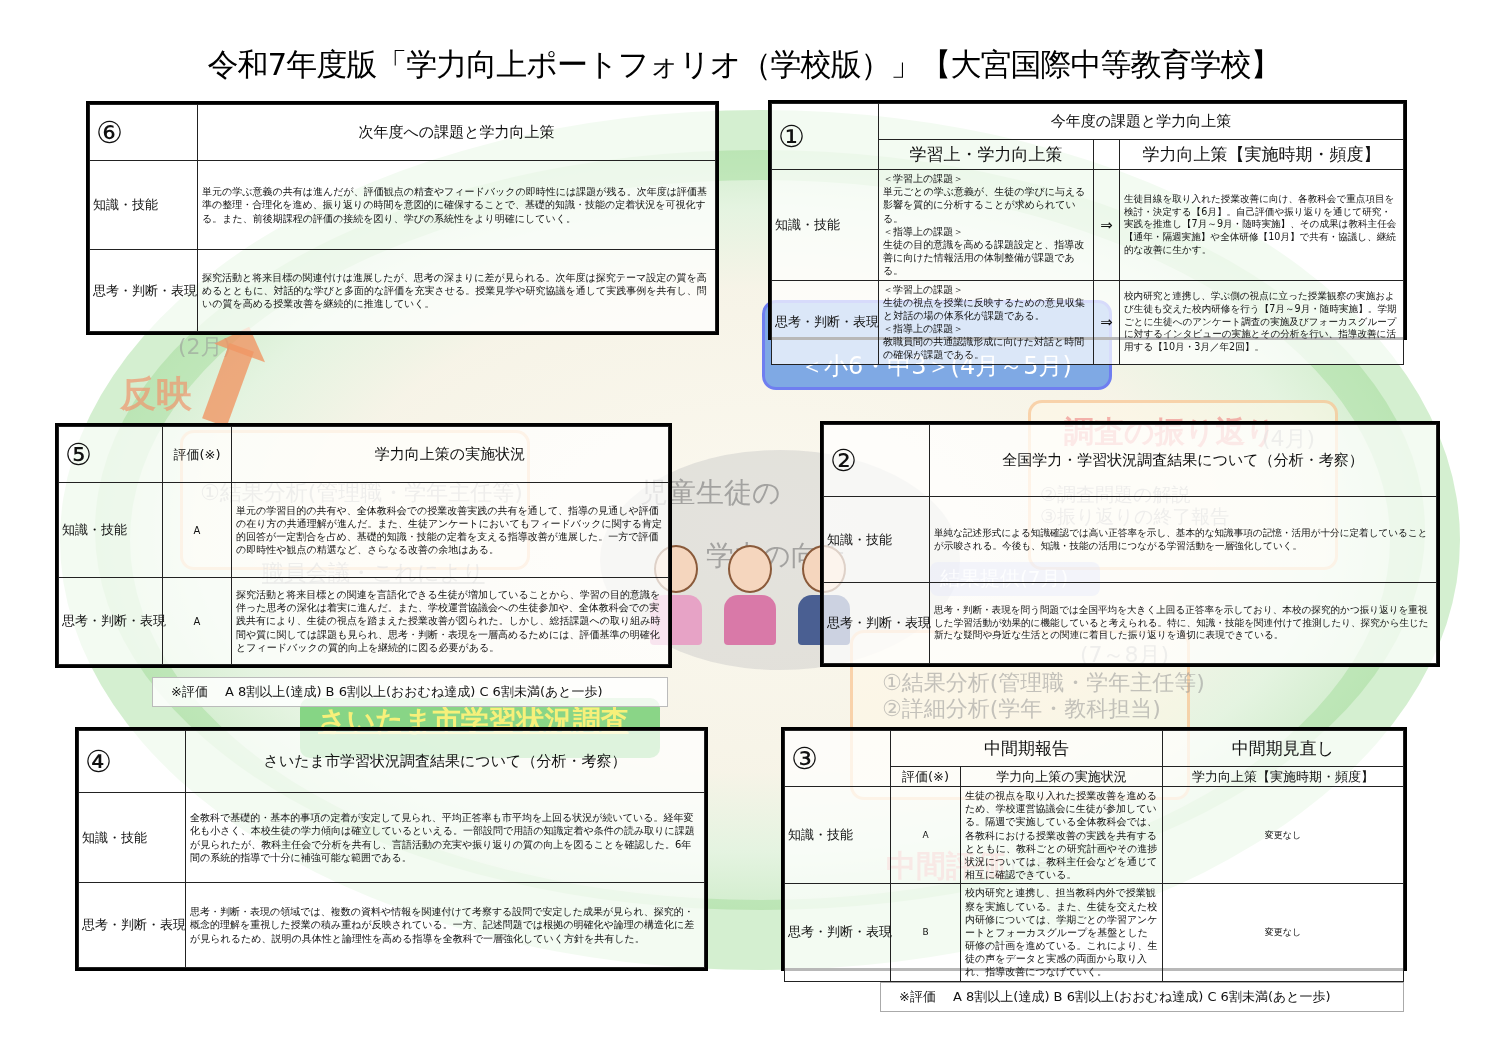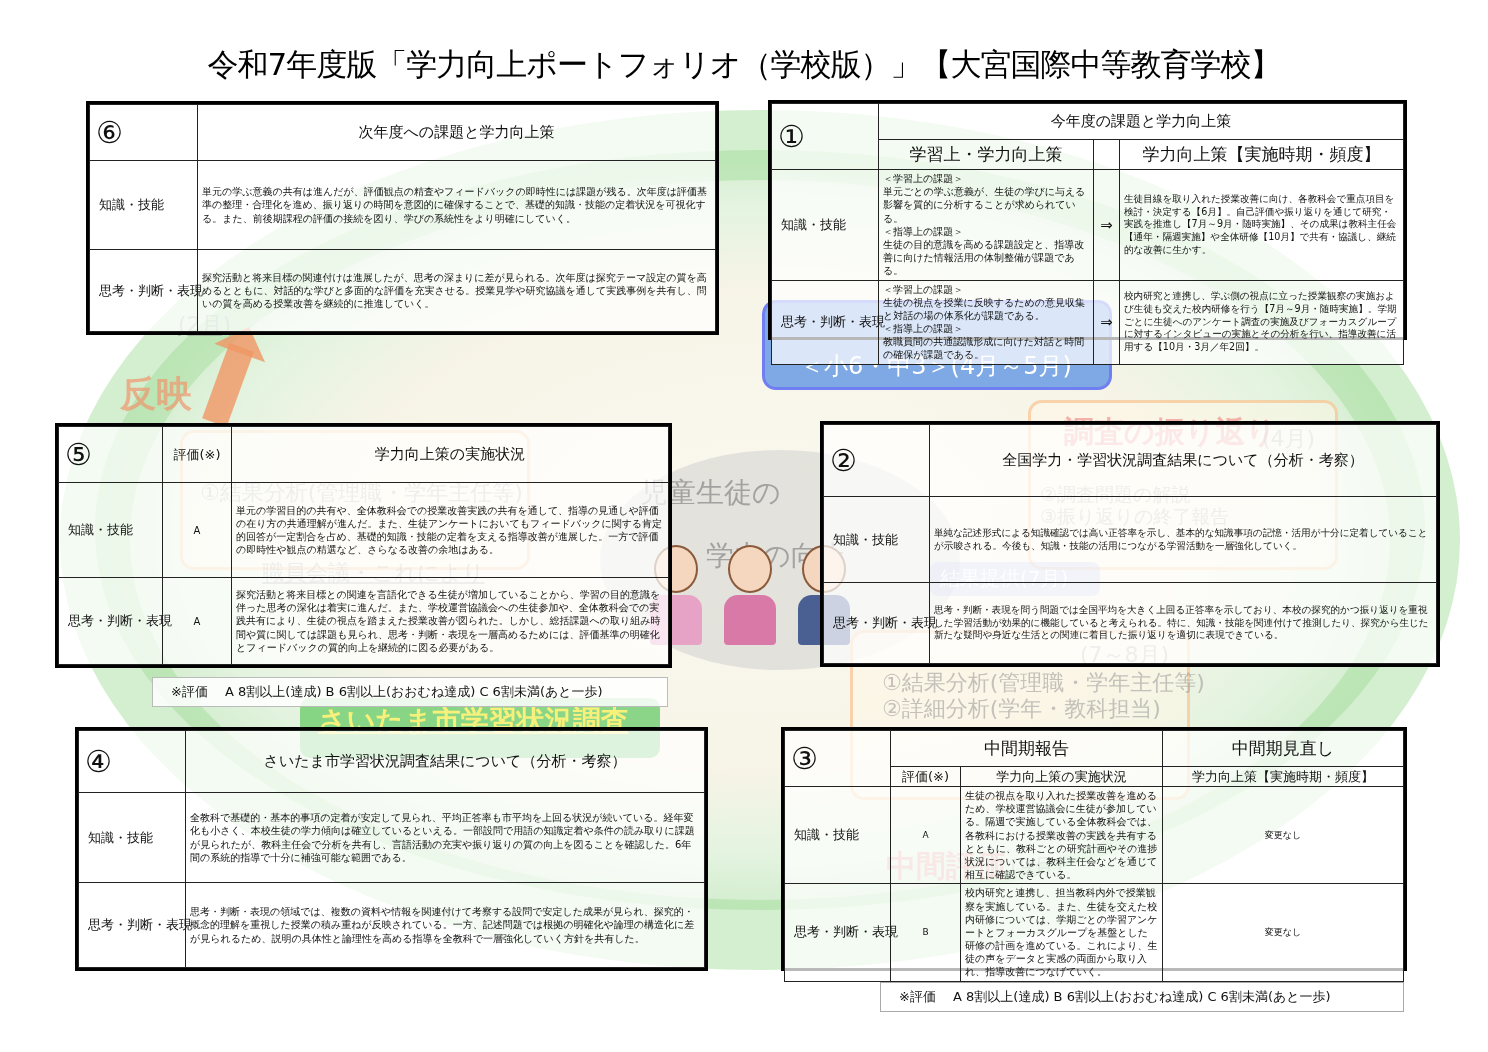--- a/index.html
+++ b/index.html
@@ -60,21 +60,21 @@
   }
 
   
   .panel { position: absolute; z-index: 2; border: 3px solid #000; background: transparent; }
   table.grid { width: 100%; height: 100%; border-collapse: collapse; table-layout: fixed; }
   table.grid td { border: 1px solid #222; vertical-align: middle; background: rgba(255,255,255,0.72); }
   .num { font-size: 30px; padding-left: 6px; }
   .head-title { font-size: 15px; text-align: center; }
   .sub-head { font-size: 17px; text-align: center; }
   .sub-head-sm { font-size: 13px; text-align: center; }
-  .row-label { font-size: 13px; padding-left: 9px; white-space: nowrap; }
+  .row-label { font-size: 13px; padding-left: 3px; white-space: nowrap; }
   .cell-text { font-size: 10px; line-height: 1.32; padding: 2px 4px; }
   .cell-text-md { font-size: 9.6px; line-height: 1.32; padding: 2px 4px; }
   .grade { text-align: center; font-size: 10px; }
   .arrow { text-align: center; font-size: 15px; }
   .center-small { text-align: center; font-size: 9px; }
   .eval-head { font-size: 13px; text-align: center; }
 
   .note {
     position: absolute; z-index: 2; border: 1px solid #bbb; background: rgba(255,255,255,0.85);
     font-size: 13px; padding: 5px 18px; white-space: nowrap;
@@ -125,21 +125,21 @@
   <div class="bg-label bg-red" style="left:886px;top:846px;">中間評価</div>
   <div class="bg-label bg-grey" style="left:1010px;top:852px;">(9月)</div>
 
   <div class="bg-green-box"></div>
   <div class="bg-label bg-green-text">さいたま市学習状況調査</div>
 
   <div class="bg-orange-box" style="left:180px;top:430px;width:350px;height:140px;"></div>
   <div class="bg-label bg-grey" style="left:200px;top:478px;">①結果分析(管理職・学年主任等)</div>
   <div class="bg-label bg-grey" style="left:262px;top:558px;text-decoration:underline;">職員会議・これにより</div>
 
-  <div class="bg-label bg-grey" style="left:178px;top:310px;text-decoration:underline;">(2月)</div>
+  <div class="bg-label bg-grey" style="left:178px;top:332px;">(2月)</div>
   <div class="bg-arrow-orange"></div>
   <div class="bg-label" style="left:120px;top:370px;font-size:36px;font-weight:bold;color:rgba(240,150,110,0.7);">反映</div>
 </div>
 
 <div class="page-title">令和7年度版「学力向上ポートフォリオ（学校版）」【大宮国際中等教育学校】</div>
 
 <div class="panel" style="left:86px;top:101px;width:633px;height:234px;">
   <table class="grid">
     <colgroup>
         <col style="width:108px">

